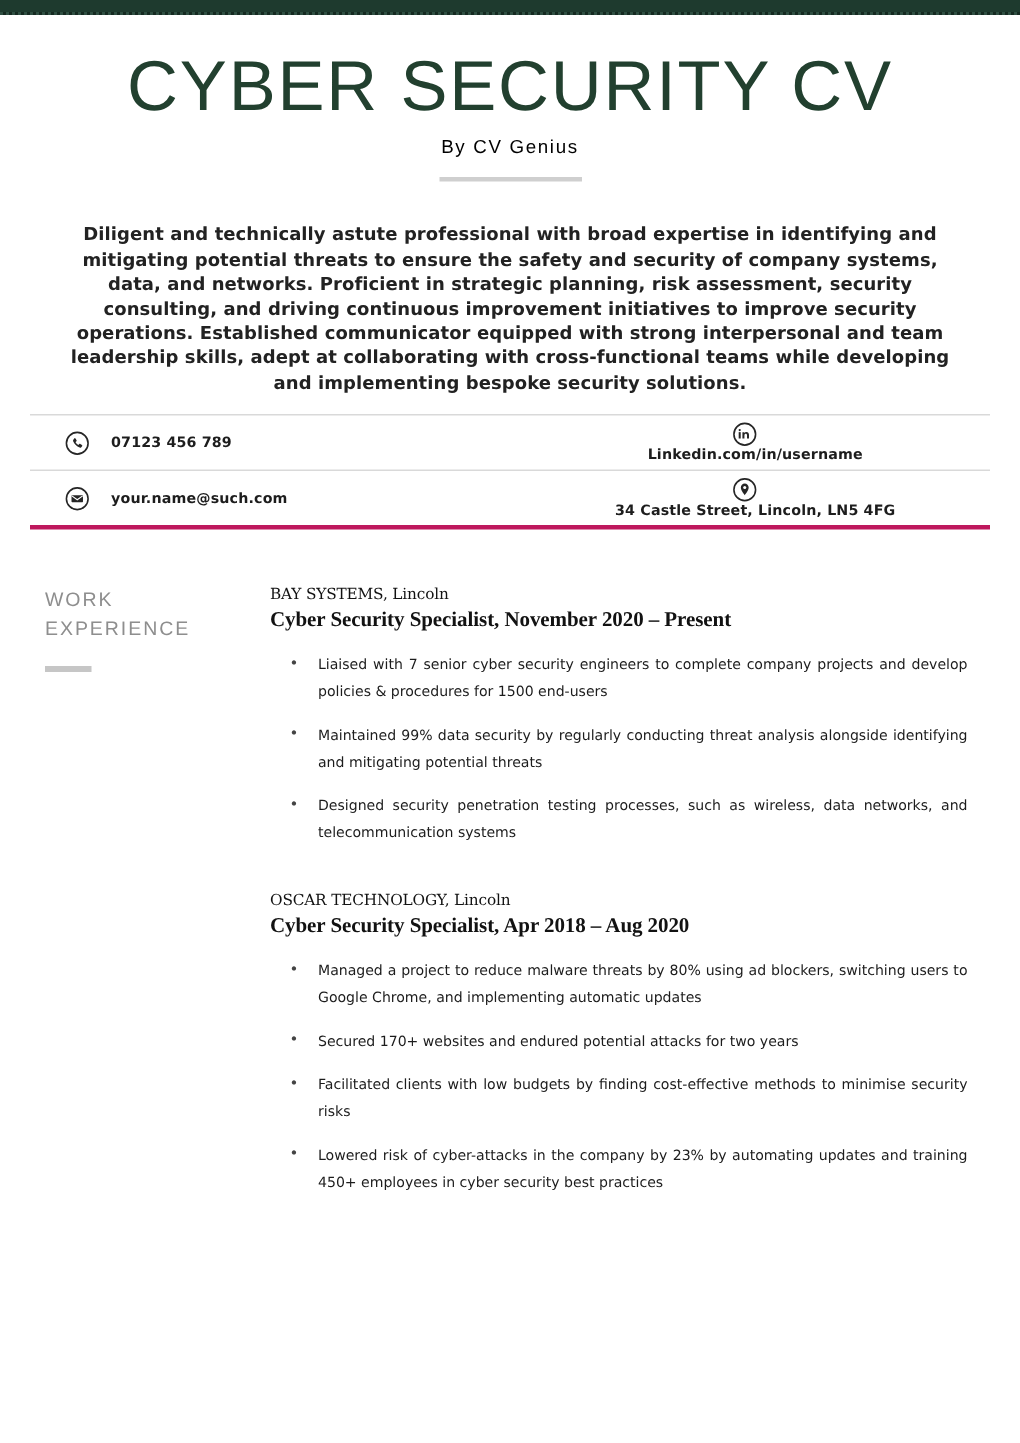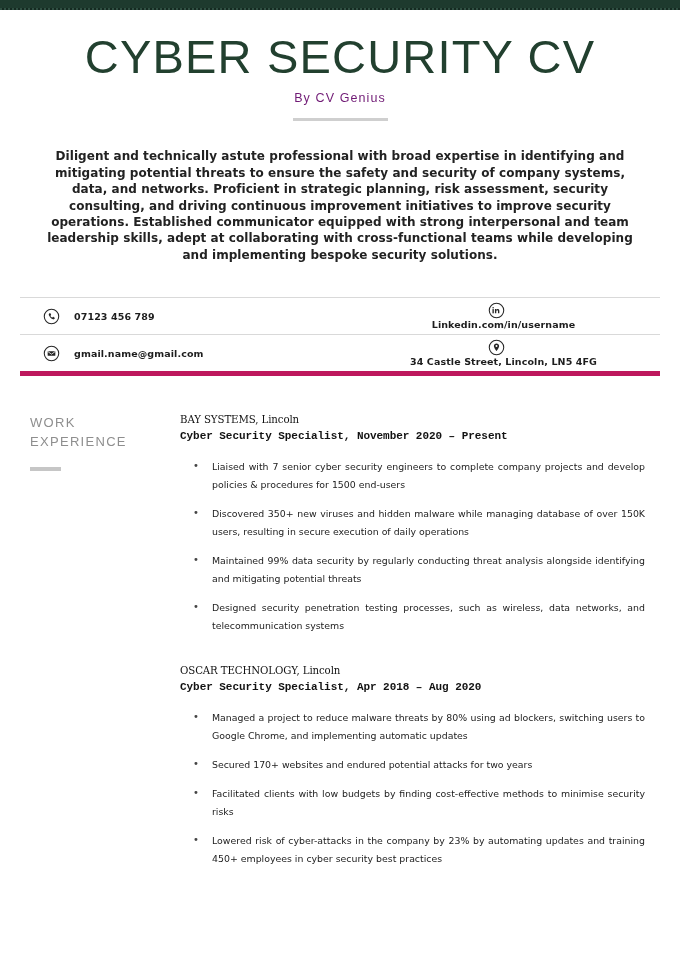--- a/index.html
+++ b/index.html
@@ -55,21 +55,21 @@
     letter-spacing: 1.2px;
     color: #22402f;
     line-height: 1.05;
     margin: 0;
     white-space: nowrap;
   }
   .cv-byline {
     margin-top: 10px;
     font-size: 12.5px;
     letter-spacing: 1.1px;
-    color: #701a75;
+    color: #000000;
     font-weight: 400;
   }
   .byline-rule {
     width: 95px;
     height: 3px;
     background: #cfcfcf;
     margin: 13px auto 0 auto;
   }
 
   
@@ -80,24 +80,24 @@
     font-family: "DejaVu Sans", sans-serif;
     font-size: 12px;
     font-weight: 600;
     line-height: 16.4px;
     color: #222222;
     letter-spacing: 0.05px;
   }
 
   
   .contact {
-    margin: 34px auto 0 auto;
+    margin: 13px auto 0 auto;
     width: 640px;
     border-top: 1px solid #d9d9d9;
-    border-bottom: 5px solid #be185d;
+    border-bottom: 3px solid #be185d;
     text-align: center;
   }
   .contact-row {
     display: flex;
     height: 36px;
     align-items: center;
   }
   .contact-row + .contact-row {
     border-top: 1px solid #d9d9d9;
   }
@@ -161,22 +161,22 @@
 
   .job-company {
     font-family: "DejaVu Serif", serif;
     font-size: 10.2px;
     font-weight: 400;
     color: #121212;
     line-height: 17px;
     letter-spacing: -0.1px;
   }
   .job-role {
-    font-family: Liberation Mono, monospace;
-    font-size: 11px;
+    font-family: Liberation Serif, serif;
+    font-size: 14px;
     font-weight: 600;
     color: #121212;
     line-height: 17px;
     letter-spacing: -0.05px;
   }
 
   .bullets {
     margin: 13px 0 0 0;
     padding: 0;
     list-style: none;
@@ -240,21 +240,21 @@
       </div>
     </div>
 
     <div class="contact-row">
       <div class="contact-cell left">
         <svg class="cicon" viewBox="0 0 24 24">
           <circle cx="12" cy="12" r="10.2" fill="none" stroke="#262626" stroke-width="1.5"></circle>
           <rect x="6.6" y="8.7" width="10.8" height="6.6" rx="0.6" fill="#262626"></rect>
           <path d="M6.9 9.3l5.1 3.7 5.1-3.7" fill="none" stroke="#ffffff" stroke-width="1.1" stroke-linejoin="round"></path>
         </svg>
-        <span class="ctext">gmail.name@gmail.com</span>
+        <span class="ctext">your.name@such.com</span>
       </div>
       <div class="contact-cell right">
         <svg class="cicon" viewBox="0 0 24 24">
           <circle cx="12" cy="12" r="10.2" fill="none" stroke="#262626" stroke-width="1.5"></circle>
           <path d="M12 6.2c-2.05 0-3.7 1.65-3.7 3.7 0 2.65 3.7 7.2 3.7 7.2s3.7-4.55 3.7-7.2c0-2.05-1.65-3.7-3.7-3.7z" fill="#262626"></path>
           <circle cx="12" cy="9.85" r="1.45" fill="#ffffff"></circle>
         </svg>
         <span class="ctext">34 Castle Street, Lincoln, LN5 4FG</span>
       </div>
     </div>
@@ -269,21 +269,20 @@
       <div class="section-rule"></div>
     </div>
 
     <div class="col-content">
 
       <div class="job">
         <div class="job-company">BAY SYSTEMS, Lincoln</div>
         <div class="job-role">Cyber Security Specialist, November 2020 – Present</div>
         <ul class="bullets">
           <li>Liaised with 7 senior cyber security engineers to complete company projects and develop policies &amp; procedures for 1500 end-users</li>
-          <li>Discovered 350+ new viruses and hidden malware while managing database of over 150K users, resulting in secure execution of daily operations</li>
           <li>Maintained 99% data security by regularly conducting threat analysis alongside identifying and mitigating potential threats</li>
           <li>Designed security penetration testing processes, such as wireless, data networks, and telecommunication systems</li>
         </ul>
       </div>
 
       <div class="job">
         <div class="job-company">OSCAR TECHNOLOGY, Lincoln</div>
         <div class="job-role">Cyber Security Specialist, Apr 2018 – Aug 2020</div>
         <ul class="bullets">
           <li>Managed a project to reduce malware threats by 80% using ad blockers, switching users to Google Chrome, and implementing automatic updates</li>

